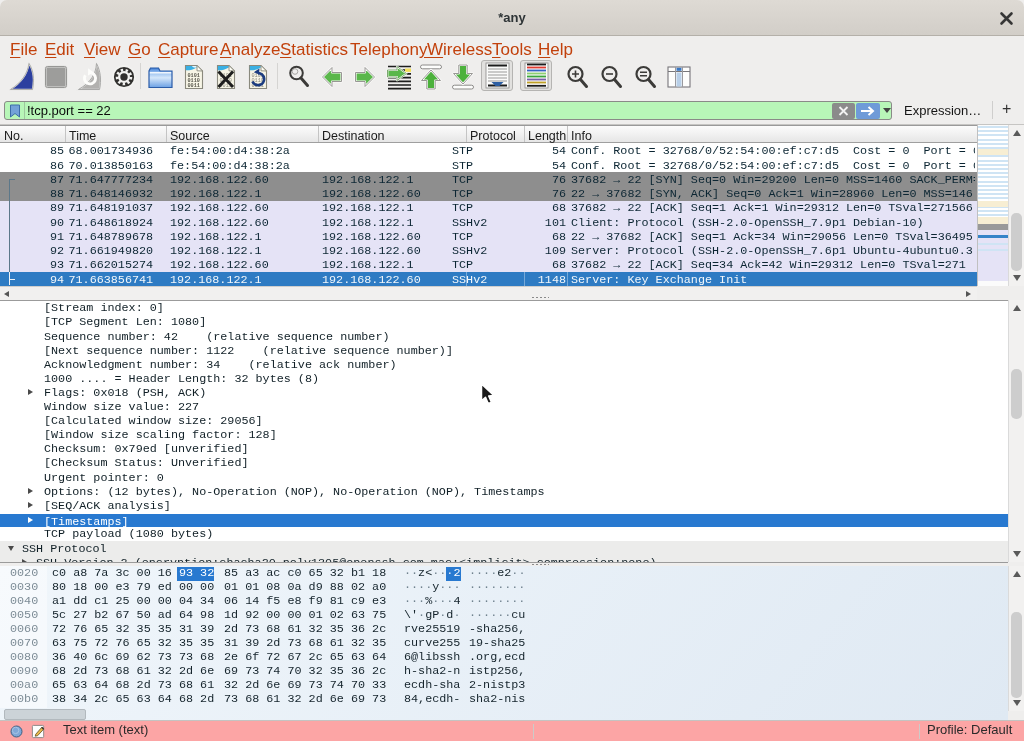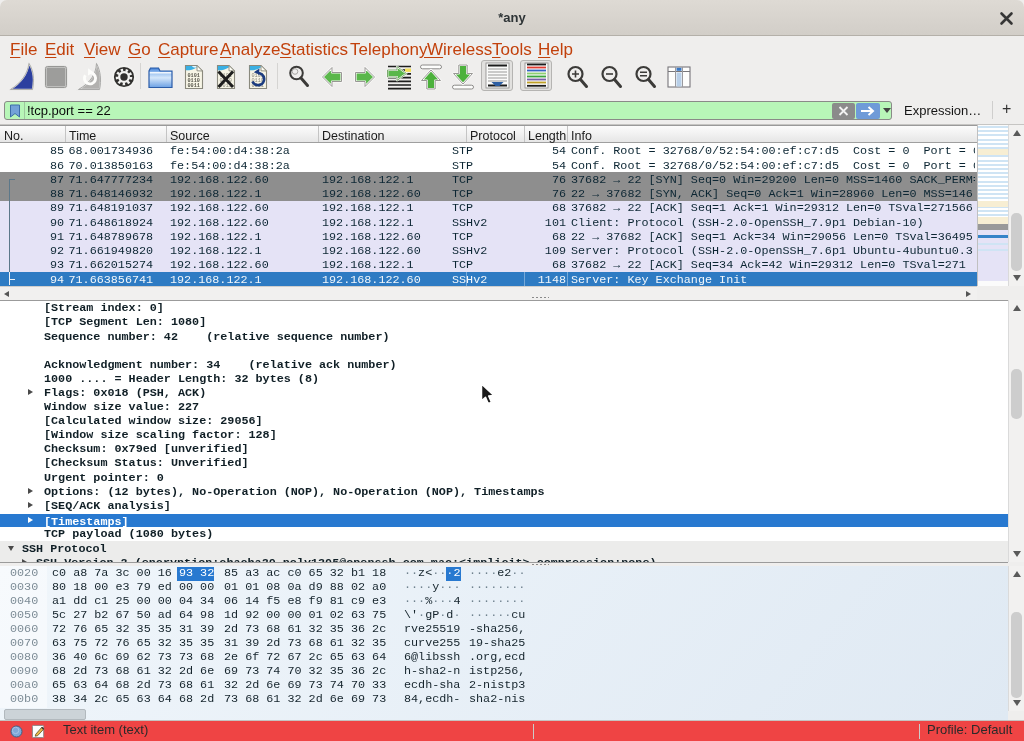--- a/index.html
+++ b/index.html
@@ -42,21 +42,21 @@
   .c-i { left:571px; width:404px; overflow:hidden; }
   .r-sel span { color:#f2f7fb; }
   
   #minimap { left:977px; top:125px; width:31px; height:161px; background:#fbfbfb;
      border-left:1px solid #c0c0c0; }
   .vsb { background:#f2f1f0; border-left:1px solid #dadada; }
   .sbthumb { position:absolute; left:2px; width:11px; background:#cdcdcd; border-radius:5px; }
   .arr { position:absolute; width:0; height:0; }
   
   #details { left:0; top:300px; width:1008px; height:263px; background:#ffffff;
-     border-top:1px solid #9b9b9b; border-bottom:1px solid #9b9b9b; overflow:hidden;font-weight:bold; }
+     border-top:1px solid #9b9b9b; border-bottom:1px solid #9b9b9b; overflow:hidden; }
   .dline { position:absolute; left:0; width:1008px; height:14.22px; }
   .dline .txt { position:absolute; top:0.5px; font-family:"Liberation Mono", monospace;
      font-size:11.75px; white-space:pre; color:#101f26; }
   .tri-r { position:absolute; width:0; height:0; top:4px;
      border-left:5px solid #4a4a4a; border-top:3.5px solid transparent; border-bottom:3.5px solid transparent; }
   .tri-d { position:absolute; width:0; height:0; top:5px;
      border-top:5px solid #4a4a4a; border-left:3.5px solid transparent; border-right:3.5px solid transparent; }
   #dsel { background:#2879d0; }
   #dsel .txt { color:#ffffff; }
   
@@ -66,21 +66,21 @@
   .hxrow { position:absolute; left:0; width:1008px; height:14.1px;text-decoration:underline; }
   .hx { position:absolute; top:1px; font-family:"Liberation Mono", monospace;
      font-size:11.75px; white-space:pre; color:#14232b; }
   .hx i, .hxrow i { font-style:normal; }
   .hoff { left:10px; color:#7d8c96; }
   .hg1 { left:52px; } .hg2 { left:224px; } .ha1 { left:404px; } .ha2 { left:469px; }
   .hl { color:#fff !important; }
   .dot { color:#70828e; }
   .hldot { color:#e8f0fa; }
   
-  #status { left:0; top:720px; width:1024px; height:21px; background:#ef4444;
+  #status { left:0; top:720px; width:1024px; height:21px; background:#fca5a5;
      border-top:1px solid #c4c3c1; }
   #status .st { position:absolute; top:1px; font-size:13px; color:#2a2a2a; }
 </style>
 </head>
 <body>
   <div class="abs" id="titlebar"></div>
   <div class="abs" id="title">*any</div>
   <svg class="abs" style="left:999px;top:11px" width="15" height="15" viewBox="0 0 15 15">
     <path d="M2.5 2.5 L12.5 12.5 M12.5 2.5 L2.5 12.5" stroke="#363636" stroke-width="2.6" stroke-linecap="round"></path>
   </svg>
@@ -428,20 +428,23 @@
   <div class="abs" id="details">
     <div class="dline" style="top:-0.2px">
       <span class="txt" style="left:44px">[Stream index: 0]</span>
     </div>
     <div class="dline" style="top:13.9px">
       <span class="txt" style="left:44px">[TCP Segment Len: 1080]</span>
     </div>
     <div class="dline" style="top:28.0px">
       <span class="txt" style="left:44px">Sequence number: 42    (relative sequence number)</span>
     </div>
+    <div class="dline" style="top:42.1px">
+      <span class="txt" style="left:44px">[Next sequence number: 1122    (relative sequence number)]</span>
+    </div>
     <div class="dline" style="top:56.2px">
       <span class="txt" style="left:44px">Acknowledgment number: 34    (relative ack number)</span>
     </div>
     <div class="dline" style="top:70.3px">
       <span class="txt" style="left:44px">1000 .... = Header Length: 32 bytes (8)</span>
     </div>
     <div class="dline" style="top:84.4px">
       <div class="tri-r" style="left:28px"></div>
       <span class="txt" style="left:44px">Flags: 0x018 (PSH, ACK)</span>
     </div>

